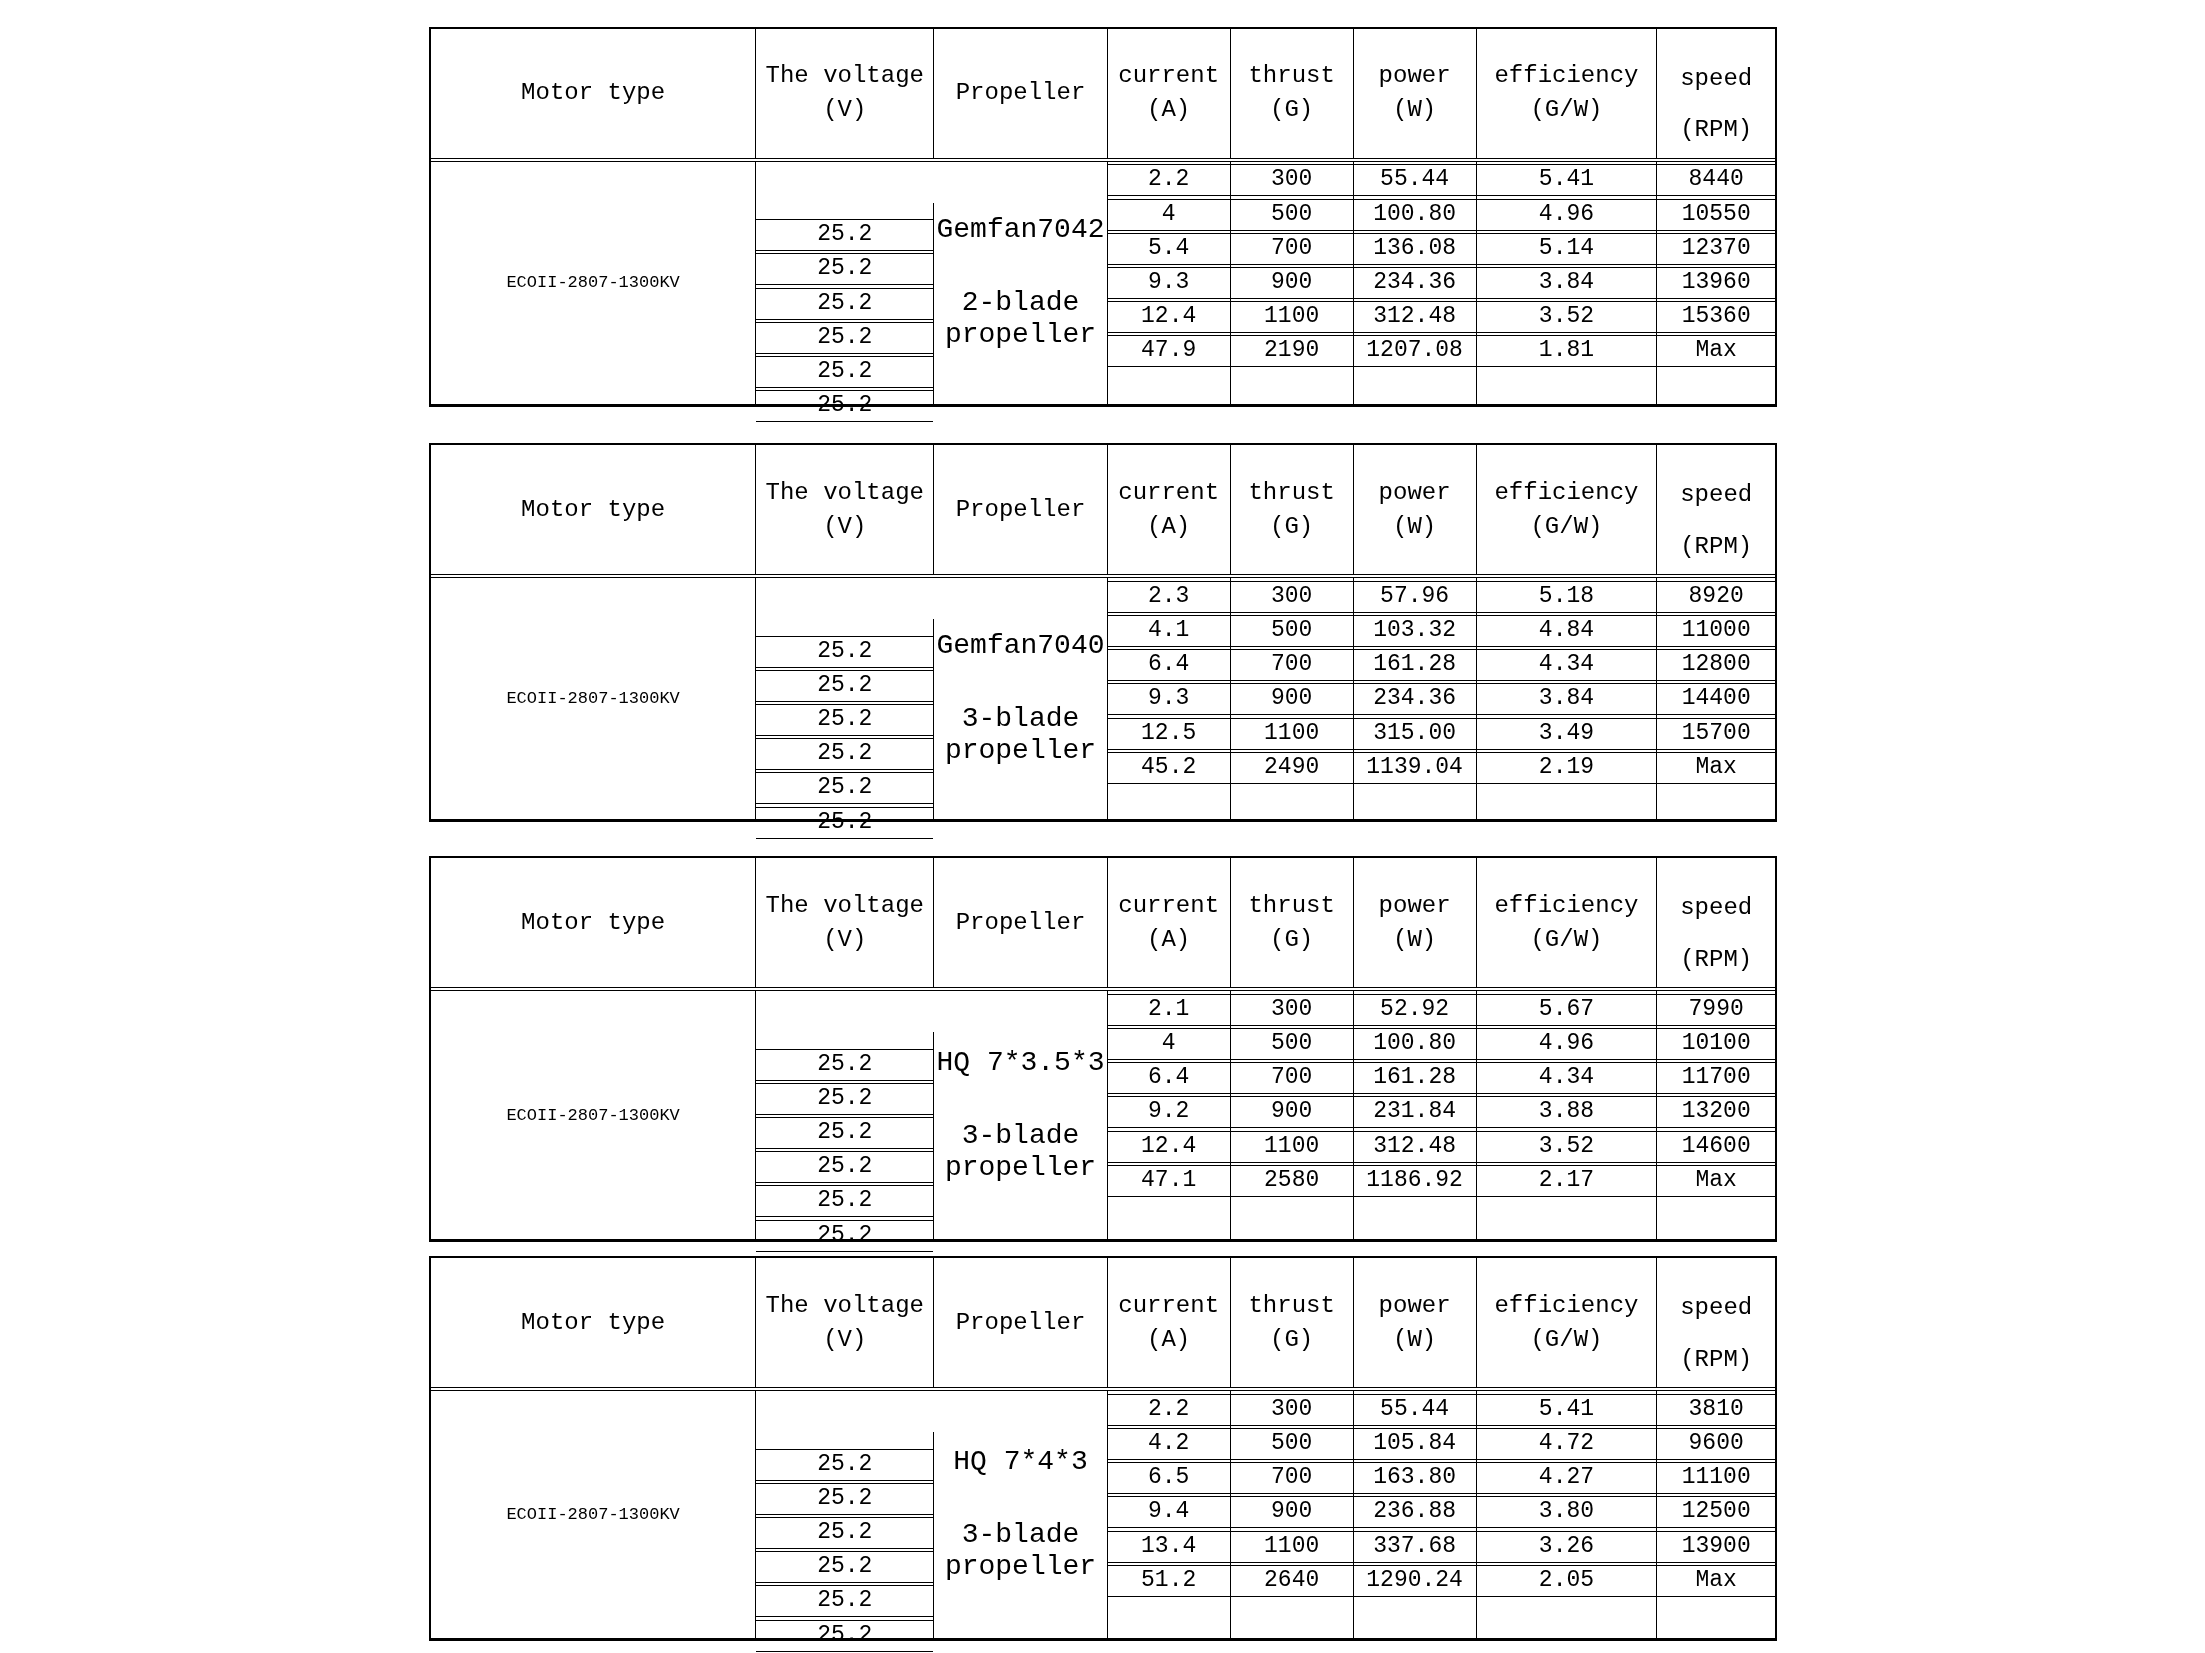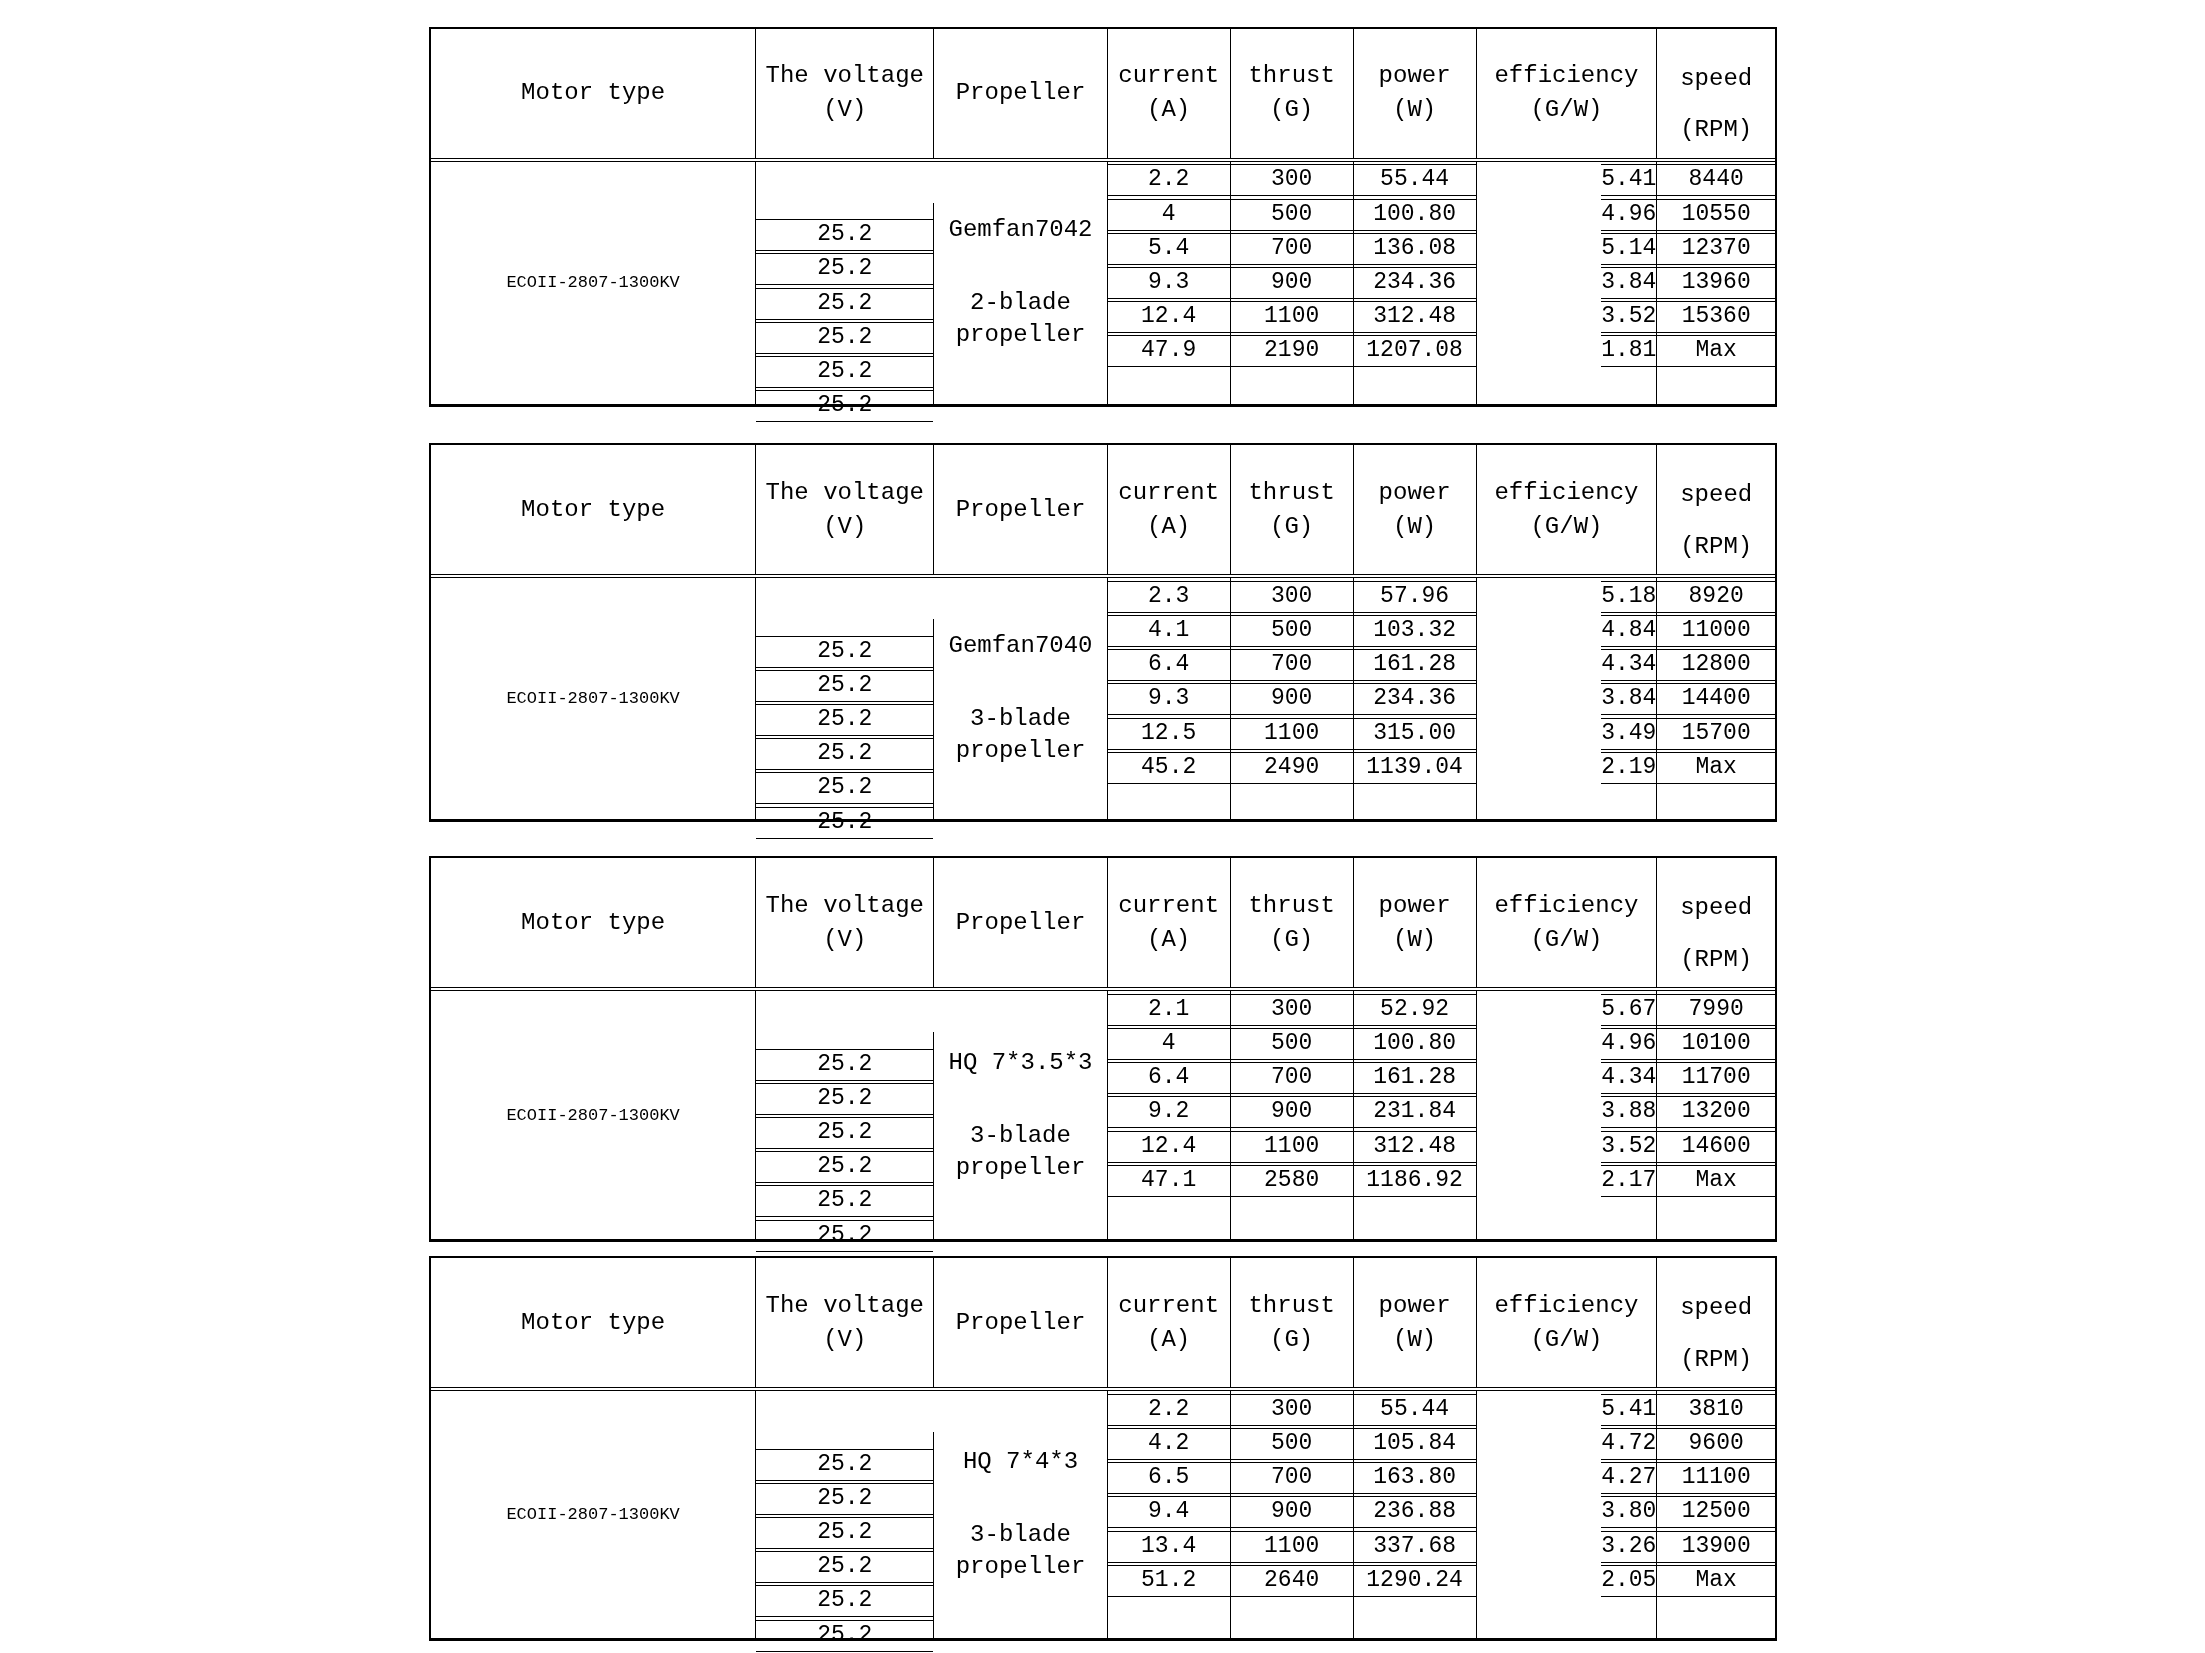--- a/index.html
+++ b/index.html
@@ -18,21 +18,21 @@
   .t3{top:856px;height:386px;}
   .t4{top:1256px;height:385px;}
 
   
   .c-motor{width:24.2%;}
   .c-voltage{width:13.25%;}
   .c-prop{width:12.9%;}
   .c-current{width:9.15%;}
   .c-thrust{width:9.15%;}
   .c-power{width:9.15%;}
-  .c-eff{width:13.45%;align-items:flex-end;}
+  .c-eff{width:13.45%;}
   .c-speed{flex:1;}
 
   .thead{
     display:flex;height:129px;border-bottom:4.4px double #000;
   }
   .thead .hc{
     box-sizing:border-box;border-right:1.5px solid #000;
     display:flex;flex-direction:column;align-items:center;justify-content:center;
     font-size:24px;line-height:34px;text-align:center;
   }
@@ -44,21 +44,21 @@
     box-sizing:border-box;border-right:1.5px solid #000;
     display:flex;flex-direction:column;
   }
   .col:last-child{border-right:none;}
   .col.datacol{padding-top:2.9px;}
   .col.voltcol{padding-top:16px;margin-top:41px;}
   .mergedcell{
     display:flex;flex-direction:column;align-items:center;justify-content:center;
     text-align:center;font-size:17px;
   }
-  .propcell{font-size:24px;line-height:32px;}
+  .propcell{font-size:28px;line-height:32px;}
   .propcell .gap{height:41px;}
   .dbox{
     box-sizing:border-box;height:32px;margin-bottom:2.2px;
     border-top:1.5px solid #000;border-bottom:1.5px solid #000;
     text-align:center;font-size:23px;line-height:29px;
     flex:0 0 32px;
   }
   .voltcol .dbox:first-child{margin-top:0.7px;}
 </style>
 </head>

